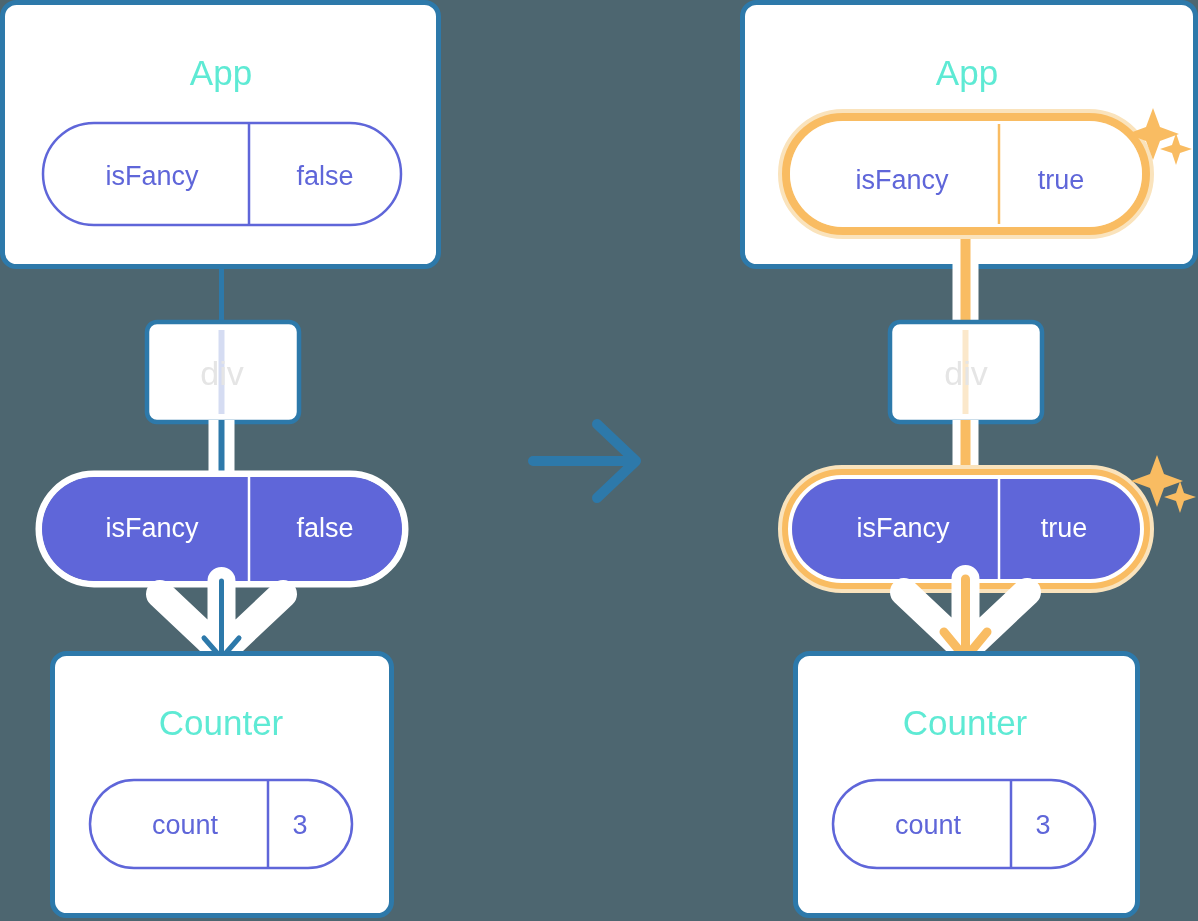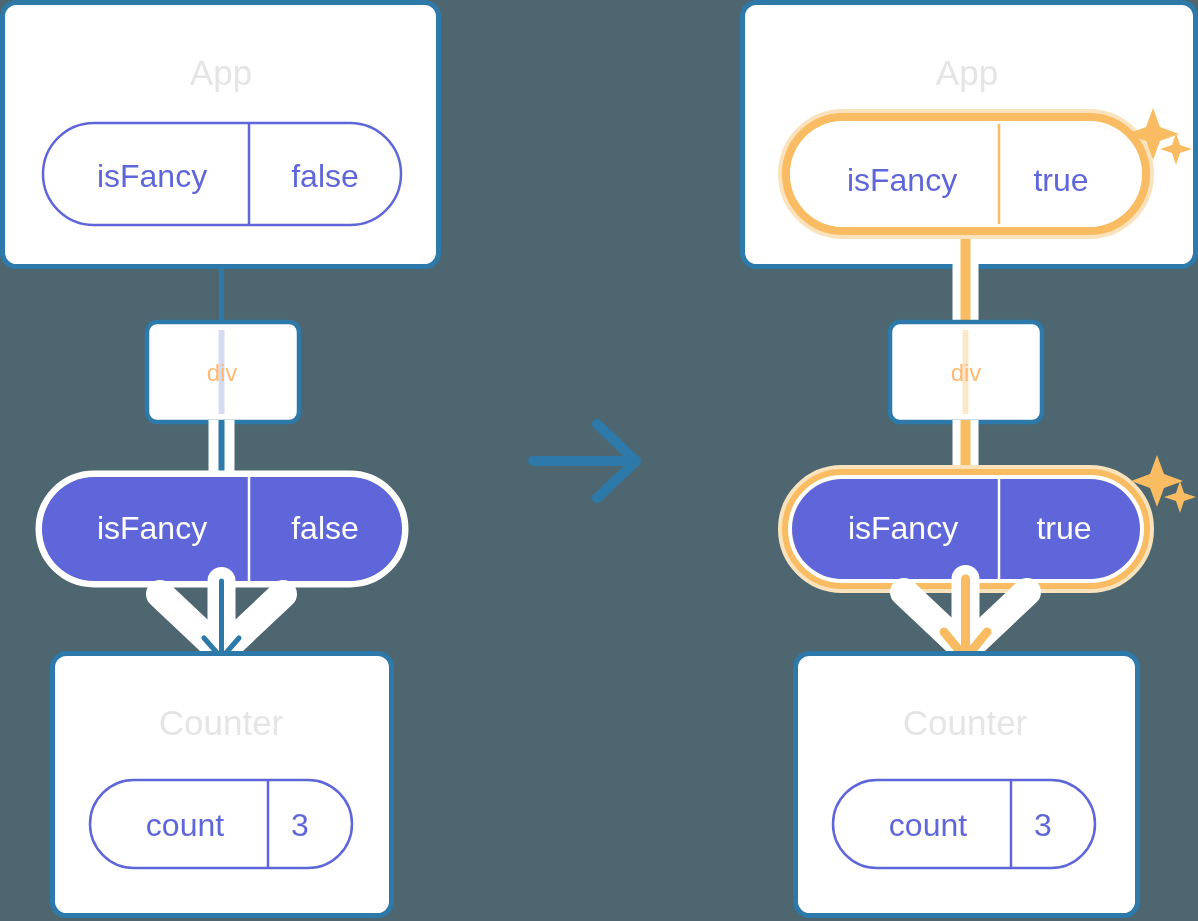--- a/index.html
+++ b/index.html
@@ -13,35 +13,35 @@
   #stage svg{position:absolute;left:0;top:0;}
 
   
   .lbl{
     position:absolute;
     white-space:nowrap;
     pointer-events:none;
     font-family:"Liberation Sans", sans-serif;
   }
   .title{
-    color:#e5e5e5;
+    color:#5eead4;
     font-size:35px;
     font-weight:400;
     transform:translate(-50%,-50%);
   }
   .pilltext{
-    font-size:32px;
+    font-size:27px;
     transform:translate(-50%,-50%);
   }
   .pilltext.ink-purple{color:#5f66d9;}
   .pilltext.ink-white{color:#ffffff;}
   .pilltext.bold{font-weight:400;}
   .divtext{
-    color:#fdba74;
-    font-size:24px;
+    color:#e5e5e5;
+    font-size:34px;
     transform:translate(-50%,-50%);
   }
 </style>
 </head>
 <body>
 
 <div id="stage">
 
   <svg width="1198" height="921" viewBox="0 0 1198 921">
 

